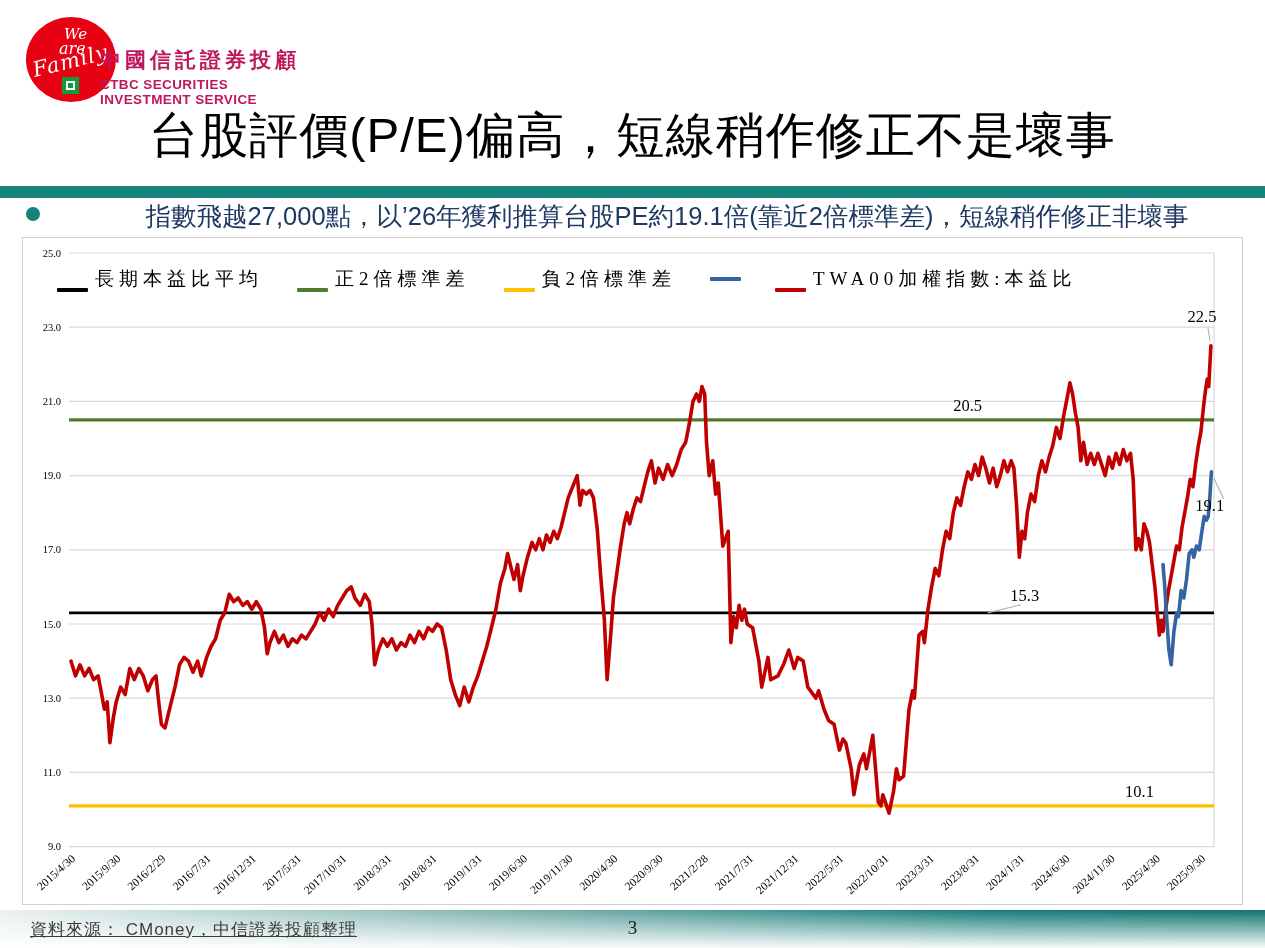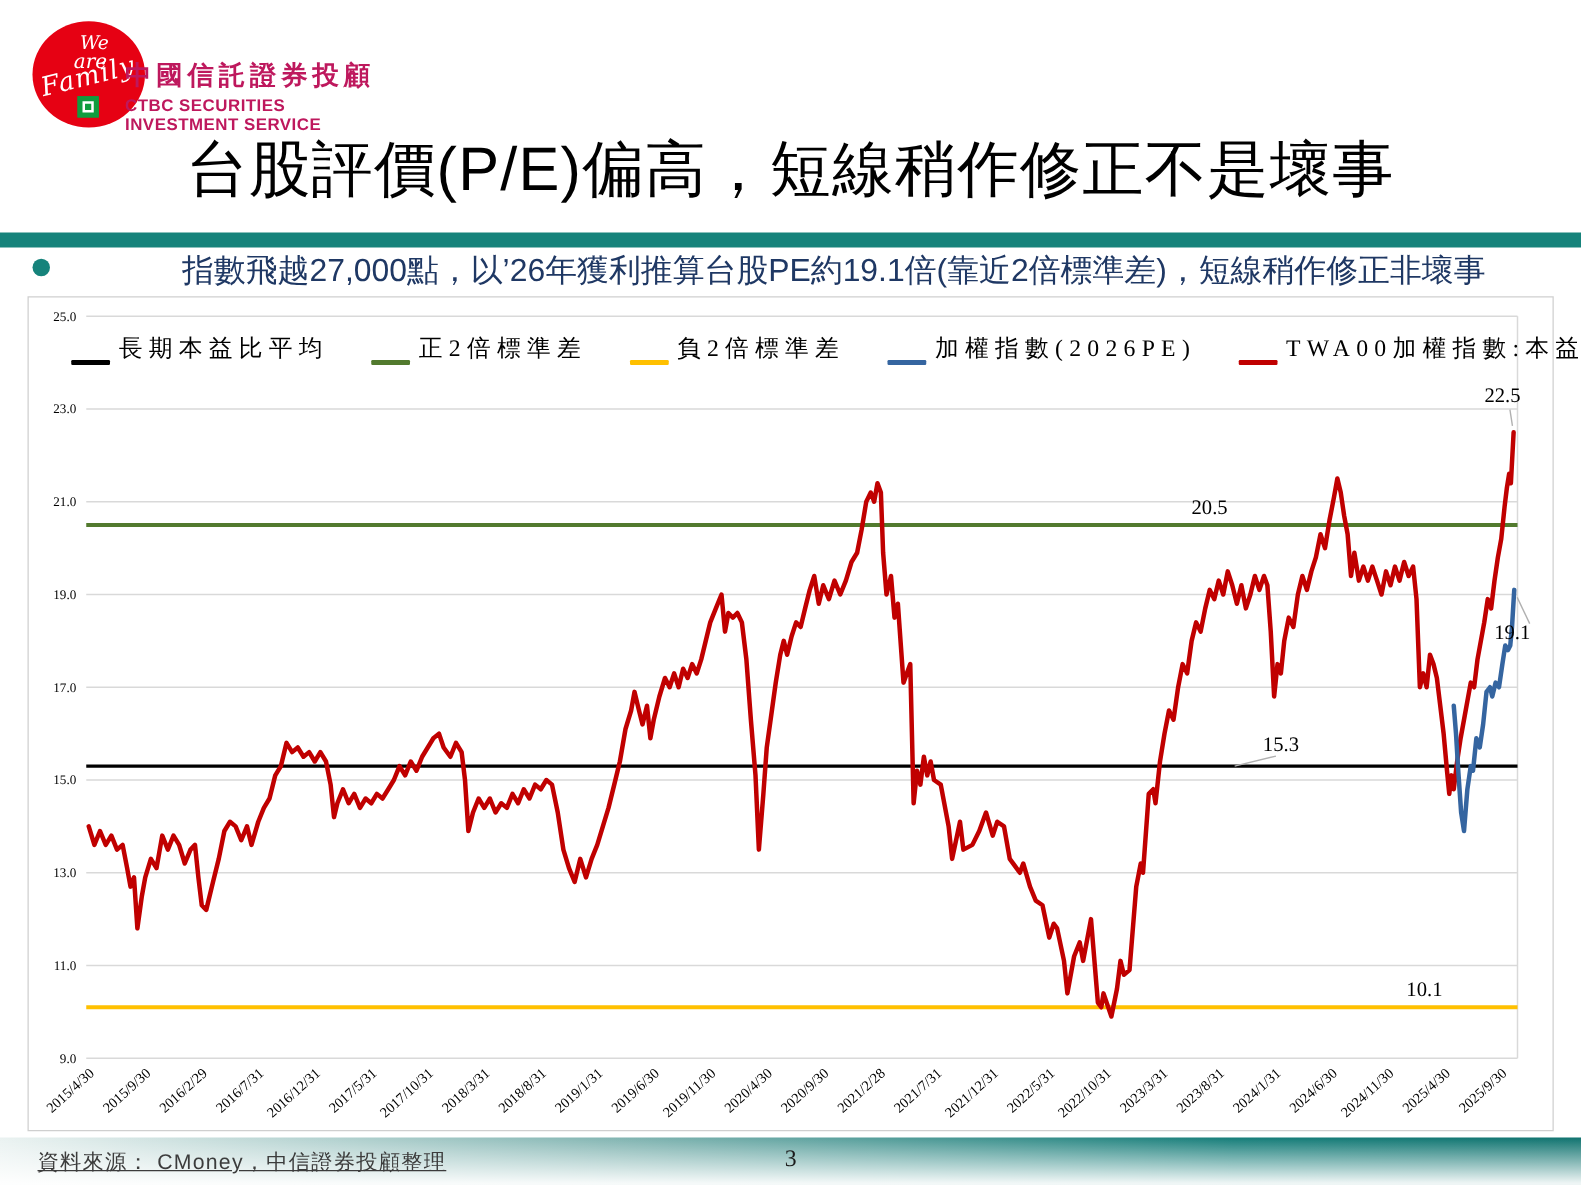--- a/index.html
+++ b/index.html
@@ -105,21 +105,20 @@
       <div class="legend-item">
         <span class="legend-swatch" style="background: rgb(82, 122, 46);"></span>
         <span class="legend-label">正2倍標準差</span>
       </div>
       <div class="legend-item">
         <span class="legend-swatch" style="background: rgb(255, 192, 0);"></span>
         <span class="legend-label">負2倍標準差</span>
       </div>
       <div class="legend-item">
         <span class="legend-swatch" style="background: rgb(53, 101, 160);"></span>
-        <span class="legend-label">加權指數(2026PE)</span>
       </div>
       <div class="legend-item">
         <span class="legend-swatch" style="background: rgb(192, 0, 0);"></span>
         <span class="legend-label">TWA00加權指數:本益比</span>
       </div>
     </div>
   <svg id="pe-chart" width="1218" height="665" viewBox="0 0 1218 665">
       <line x1="46" y1="15" x2="1191" y2="15" stroke="#d9d9d9" stroke-width="1.2"></line>
       <text x="38" y="18.5" text-anchor="end" font-size="10.5">25.0</text>
       <line x1="46" y1="89.2" x2="1191" y2="89.2" stroke="#d9d9d9" stroke-width="1.2"></line>

